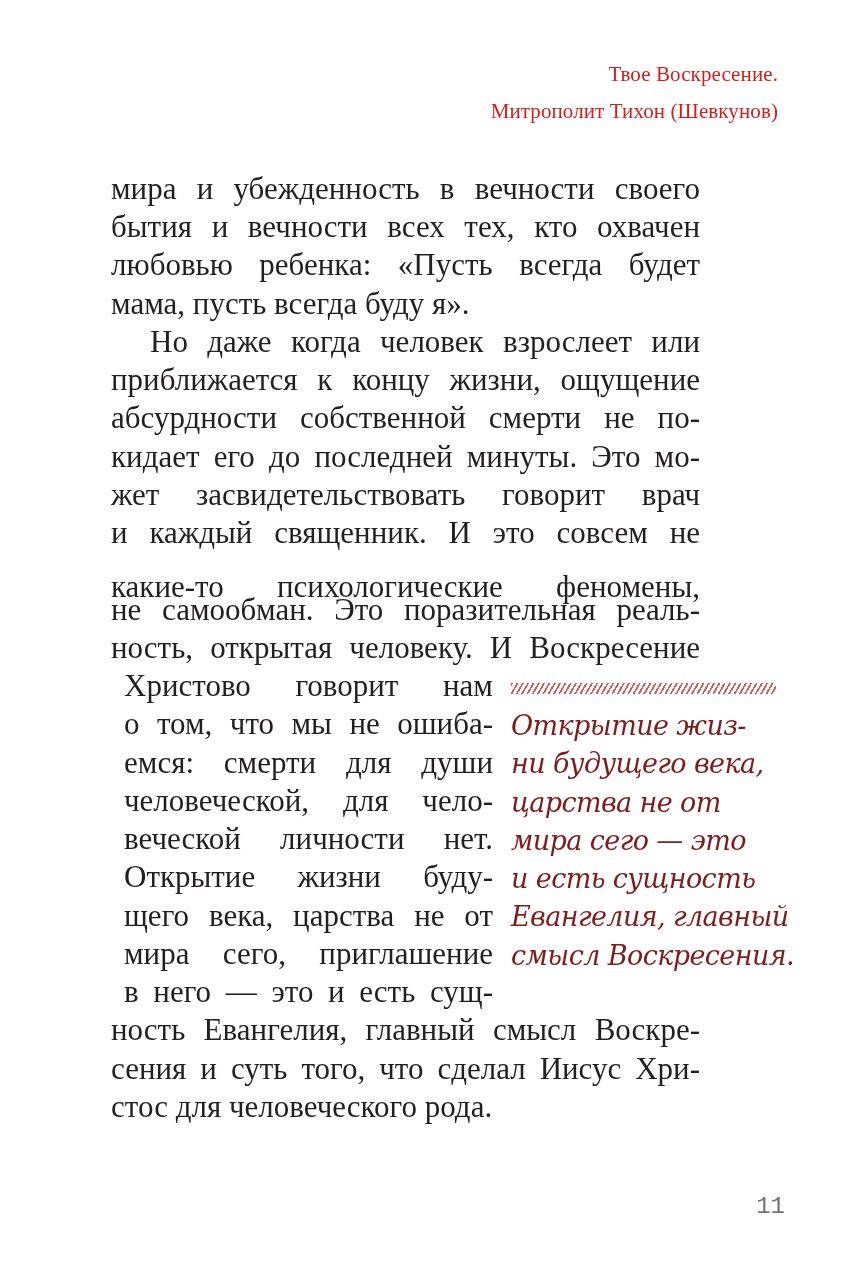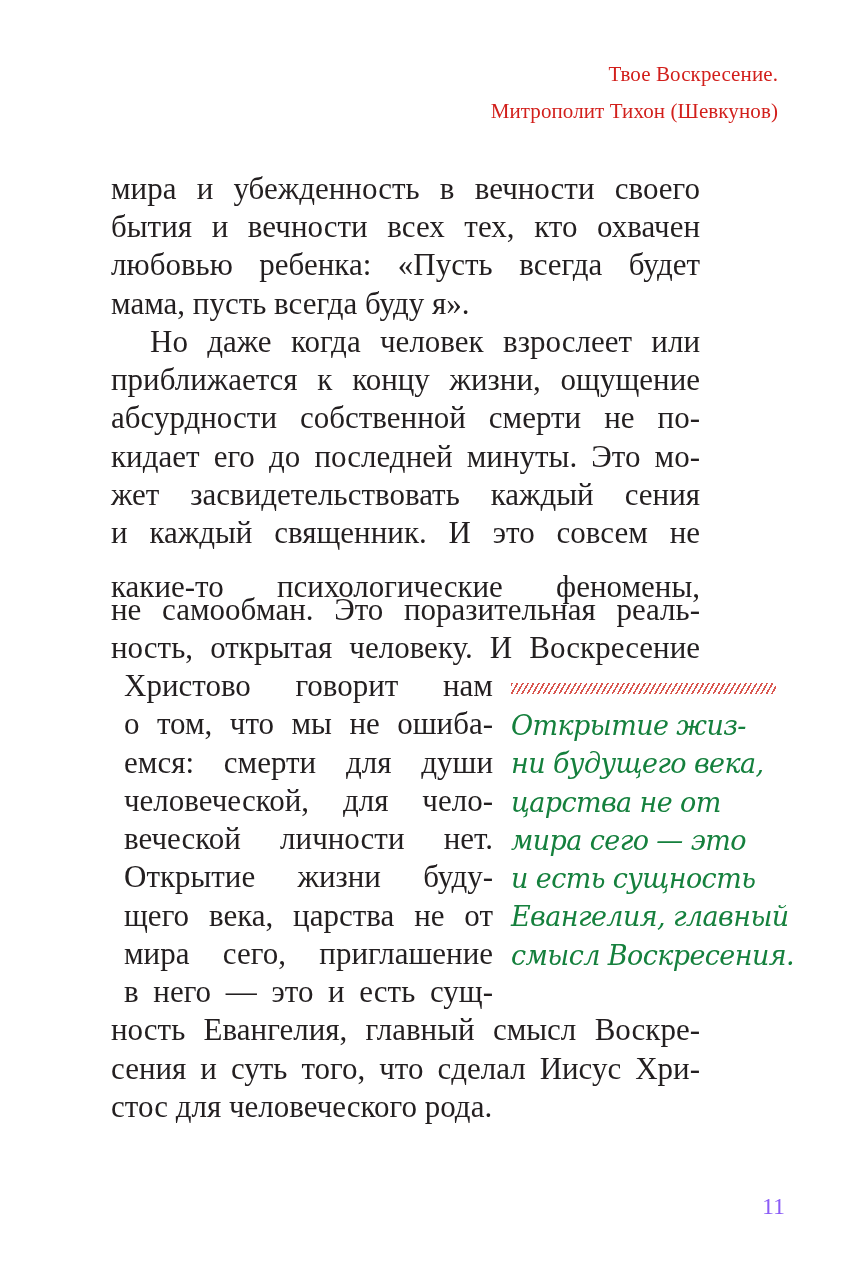--- a/index.html
+++ b/index.html
@@ -77,32 +77,32 @@
     }
     .pull-quote {
       position: absolute;
       left: 511px;
       top: 707px;
       width: 280px;
       font-family: "DejaVu Serif", serif;
       font-style: italic;
       font-size: 27px;
       line-height: 38.3px;
-      color: #15803d;
+      color: #7f1d1d;
       letter-spacing: -0.6px;
     }
     .pull-quote div { white-space: nowrap; }
 
     .page-number {
       position: absolute;
       right: 65px;
       top: 1193px;
-      font-family: Liberation Serif, serif;
+      font-family: Liberation Mono, monospace;
       font-size: 24px;
-      color: #8b5cf6;
+      color: #737373;
     }
   </style>
 </head>
 <body>
 
 <div class="page">
 
   <div class="running-head">
     <div>Твое Воскресение.</div>
     <div>Митрополит Тихон (Шевкунов)</div>
@@ -111,21 +111,21 @@
   <div class="body-text">
     <span class="line" style="top:170px">мира и убежденность в вечности своего</span>
     <span class="line" style="top:208px">бытия и вечности всех тех, кто охвачен</span>
     <span class="line" style="top:246px">любовью ребенка: «Пусть всегда будет</span>
     <span class="line last" style="top:285px">мама, пусть всегда буду я».</span>
 
     <span class="line indent" style="top:323px">Но даже когда человек взрослеет или</span>
     <span class="line" style="top:361px">приближается к концу жизни, ощущение</span>
     <span class="line" style="top:399px">абсурдности собственной смерти не по-</span>
     <span class="line" style="top:438px">кидает его до последней минуты. Это мо-</span>
-    <span class="line" style="top:476px">жет засвидетельствовать каждый сения</span>
+    <span class="line" style="top:476px">жет засвидетельствовать говорит врач</span>
     <span class="line" style="top:514px">и каждый священник. И это совсем не</span>
     <span class="line" style="top:568px">какие-то психологические феномены,</span>
     <span class="line" style="top:591px">не самообман. Это поразительная реаль-</span>
     <span class="line" style="top:629px">ность, открытая человеку. И Воскресение</span>
 
     <span class="line narrow" style="top:667px">Христово говорит нам</span>
     <span class="line narrow" style="top:705px">о том, что мы не ошиба-</span>
     <span class="line narrow" style="top:744px">емся: смерти для души</span>
     <span class="line narrow" style="top:782px">человеческой, для чело-</span>
     <span class="line narrow" style="top:820px">веческой личности нет.</span>

